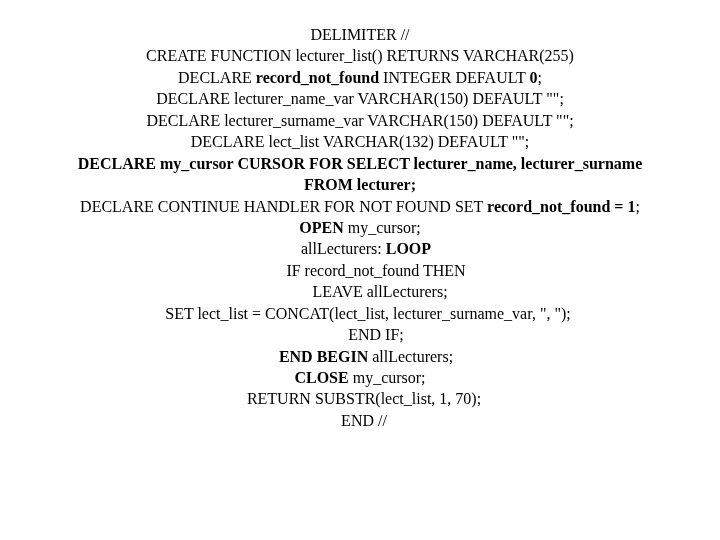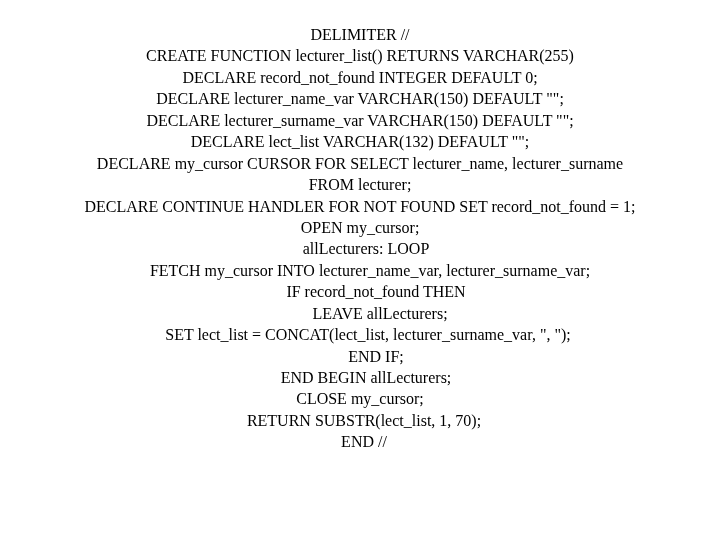--- a/index.html
+++ b/index.html
@@ -14,21 +14,21 @@
   }
   .page {
     padding: 24px 34px;
     line-height: 1.34;
     text-align: center;
   }
   .line {
     white-space: pre;
   }
   .b {
-    font-weight: normal;
+    font-weight: bold;
   }
 </style>
 </head>
 <body>
 
 <div class="page">
 
   <div class="line"><span>DELIMITER //</span></div>
 
   <div class="line"><span>CREATE FUNCTION lecturer_list() RETURNS VARCHAR(255)</span></div>
@@ -45,21 +45,20 @@
   <div class="line"><span class="b">DECLARE my_cursor CURSOR FOR SELECT lecturer_name, lecturer_surname</span></div>
 
   <div class="line"><span class="b">FROM lecturer;</span></div>
 
   <div class="line"><span>DECLARE CONTINUE HANDLER FOR NOT FOUND SET </span><span class="b">record_not_found = 1</span><span>;</span></div>
 
   <div class="line"><span class="b">OPEN</span><span> my_cursor;</span></div>
 
   <div class="line"><span>   allLecturers: </span><span class="b">LOOP</span></div>
 
-  <div class="line"><span>     </span><span class="b">FETCH</span><span> my_cursor </span><span class="b">INTO</span><span> lecturer_name_var, lecturer_surname_var;</span></div>
 
   <div class="line"><span>        IF record_not_found THEN</span></div>
 
   <div class="line"><span>          LEAVE allLecturers;</span></div>
 
   <div class="line"><span>    SET lect_list = CONCAT(lect_list, lecturer_surname_var, ", ");</span></div>
 
   <div class="line"><span>        END IF;</span></div>
 
   <div class="line"><span>   </span><span class="b">END BEGIN</span><span> allLecturers;</span></div>

